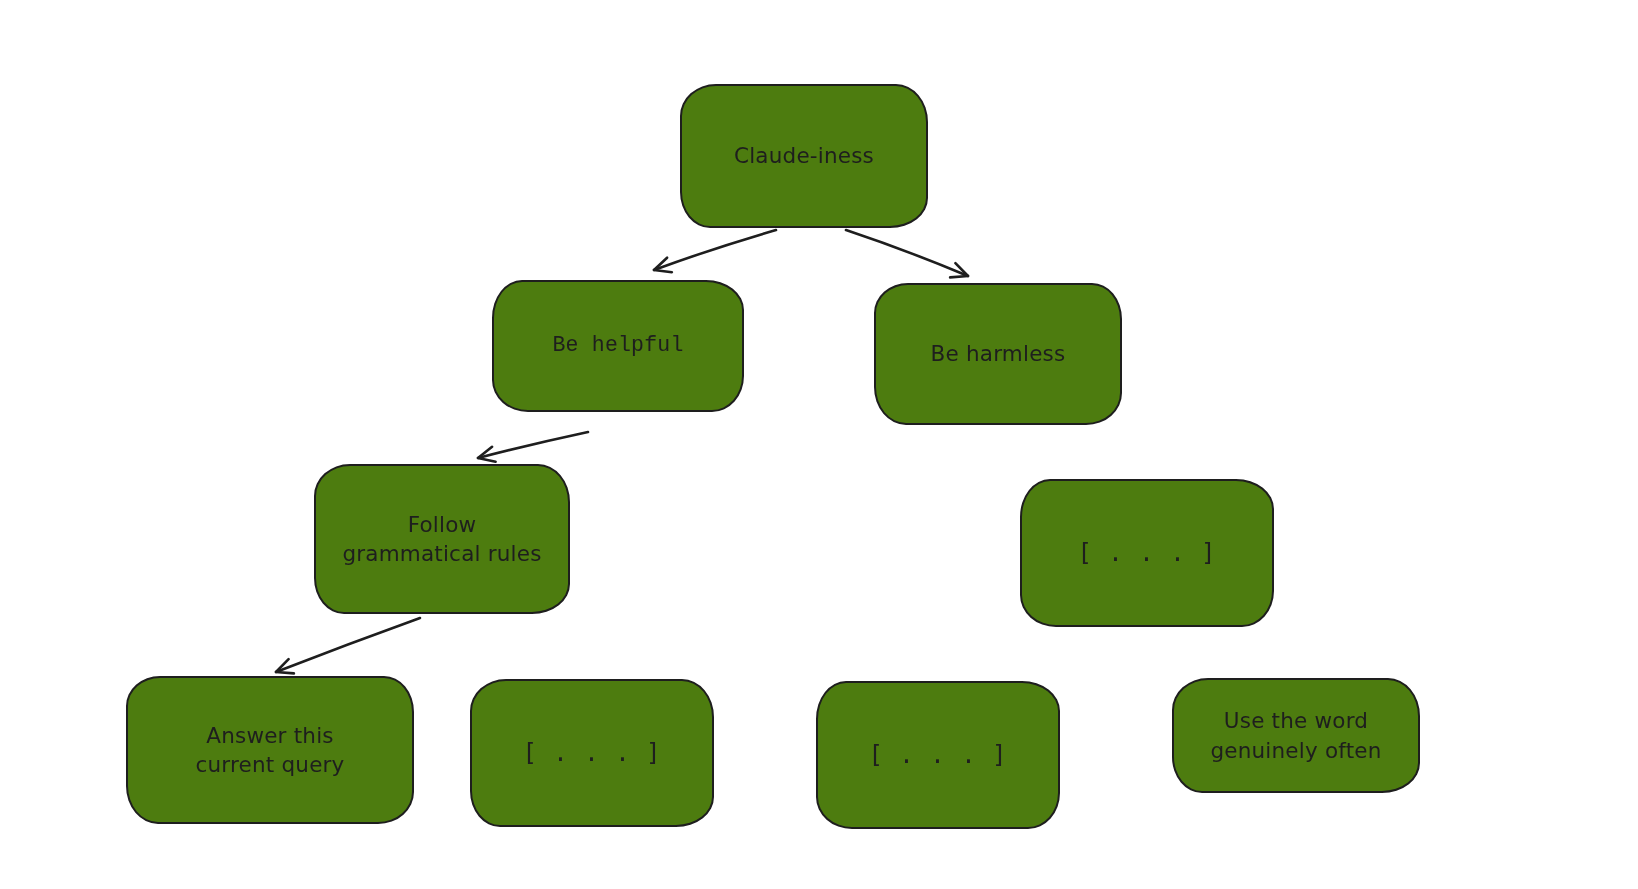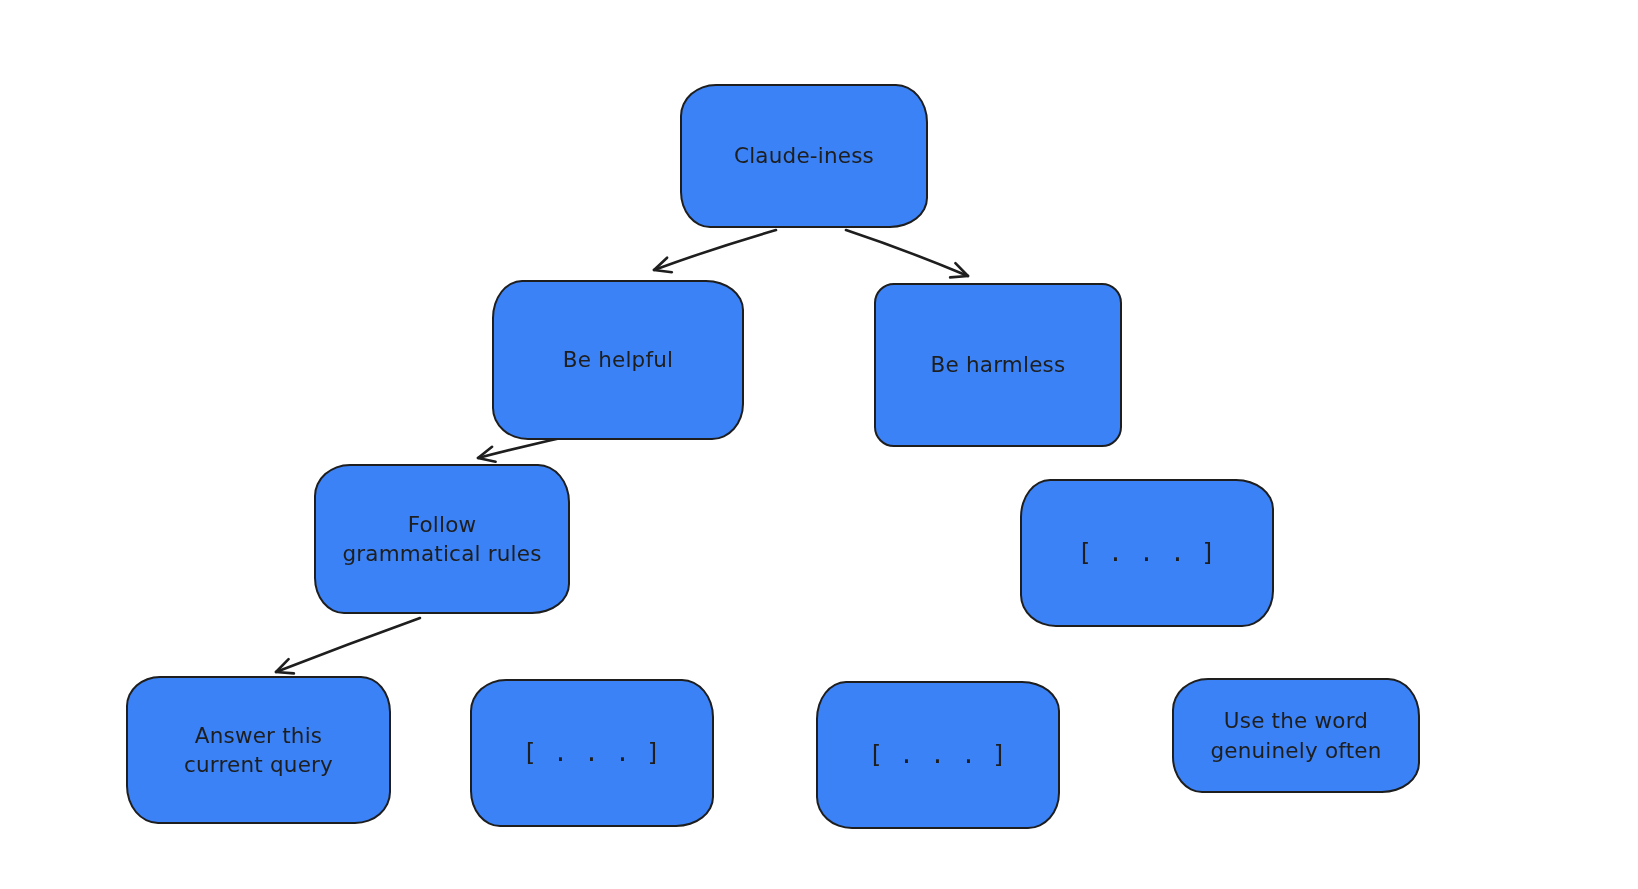--- a/index.html
+++ b/index.html
@@ -22,21 +22,21 @@
     top: 0;
     width: 1638px;
     height: 889px;
     pointer-events: none;
   }
   .node {
     position: absolute;
     display: flex;
     align-items: center;
     justify-content: center;
-    background: #3b82f6;
+    background: #4d7c0f;
     border: 2.6px solid #1e1e1e;
     box-sizing: border-box;
     text-align: center;
   }
   
   .r1 { border-radius: 36px 32px 38px 30px / 32px 38px 30px 36px; }
   .r2 { border-radius: 30px 38px 32px 36px / 38px 30px 36px 32px; }
   .r3 { border-radius: 34px 30px 36px 32px / 30px 36px 32px 38px; }
   .node .label {
     font-size: 21.5px;
@@ -49,26 +49,26 @@
     font-size: 24px;
     letter-spacing: 1px;
   }
   
   .w-follow  .label { max-width: 212px; }
   .w-answer  .label { max-width: 168px; }
   .w-use     .label { max-width: 176px; }
 
   
   .n-claude   { left: 680px;  top: 84px;  width: 248px; height: 144px; }
-  .n-helpful  { left: 492px;  top: 280px; width: 252px; height: 160px; }
-  .n-harmless { left: 874px;  top: 283px; width: 248px; height: 164px; border-radius: 20px; }
+  .n-helpful  { left: 492px;  top: 280px; width: 252px; height: 132px; font-family: Liberation Mono, monospace; }
+  .n-harmless { left: 874px;  top: 283px; width: 248px; height: 142px; }
   .n-follow   { left: 314px;  top: 464px; width: 256px; height: 150px; align-items: center; }
   .n-story    { left: 678px;  top: 470px; width: 234px; height: 146px; }
   .n-dots1    { left: 1020px; top: 479px; width: 254px; height: 148px; }
-  .n-answer   { left: 126px;  top: 676px; width: 265px; height: 148px; }
+  .n-answer   { left: 126px;  top: 676px; width: 288px; height: 148px; }
   .n-dots2    { left: 470px;  top: 679px; width: 244px; height: 148px; }
   .n-dots3    { left: 816px;  top: 681px; width: 244px; height: 148px; }
   .n-use      { left: 1172px; top: 678px; width: 248px; height: 115px; align-items: center; }
 </style>
 </head>
 <body>
 
 <div class="canvas">
 
   <svg class="edges-layer" viewBox="0 0 1638 889" xmlns="http://www.w3.org/2000/svg" fill="none" stroke="#1e1e1e" stroke-width="2.6" stroke-linecap="round" stroke-linejoin="round">

